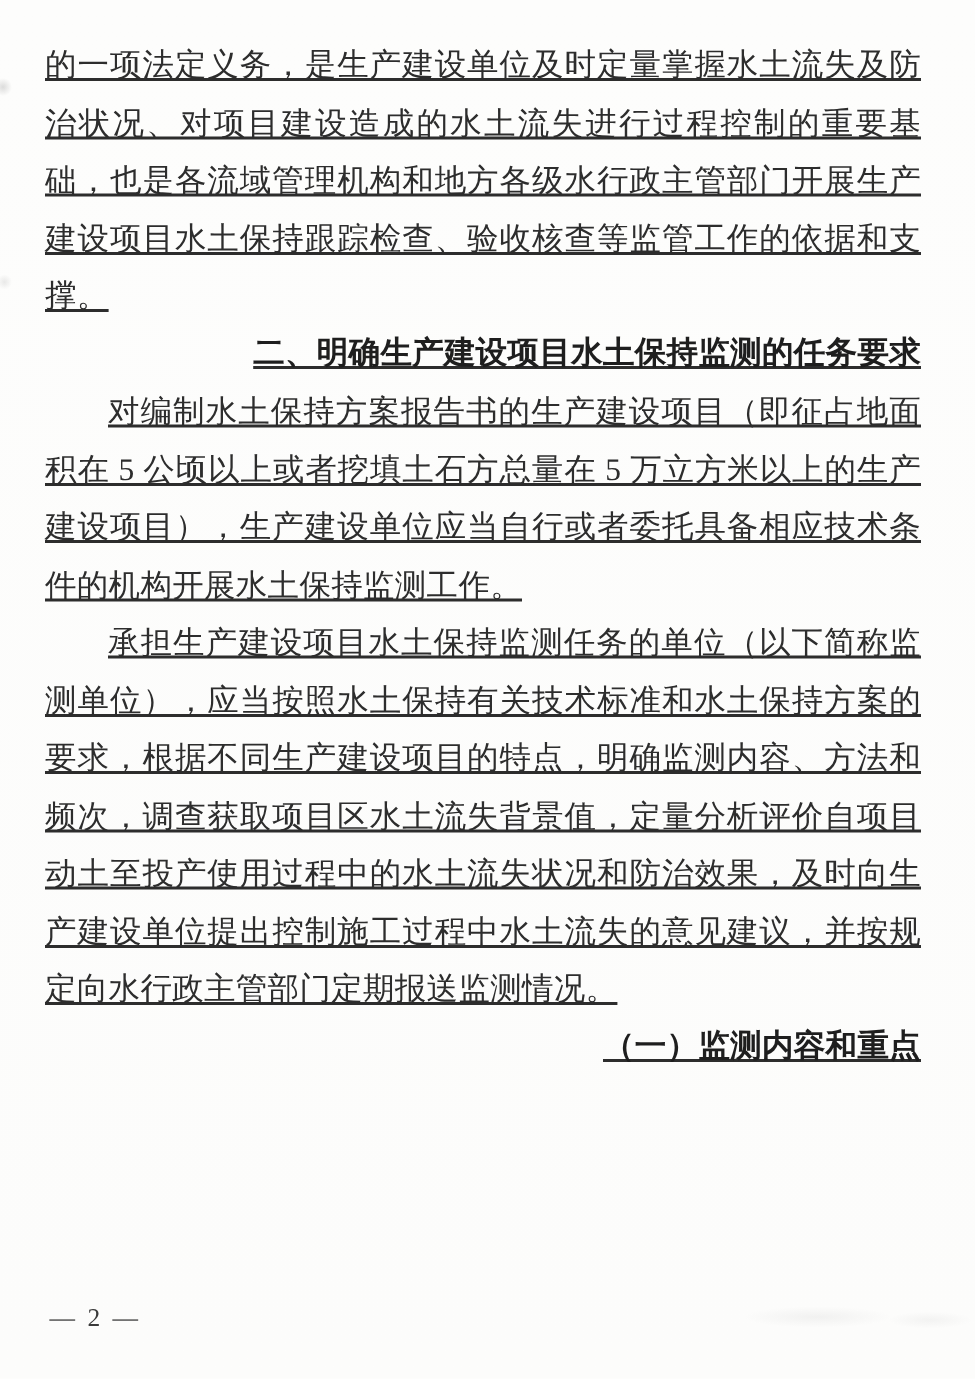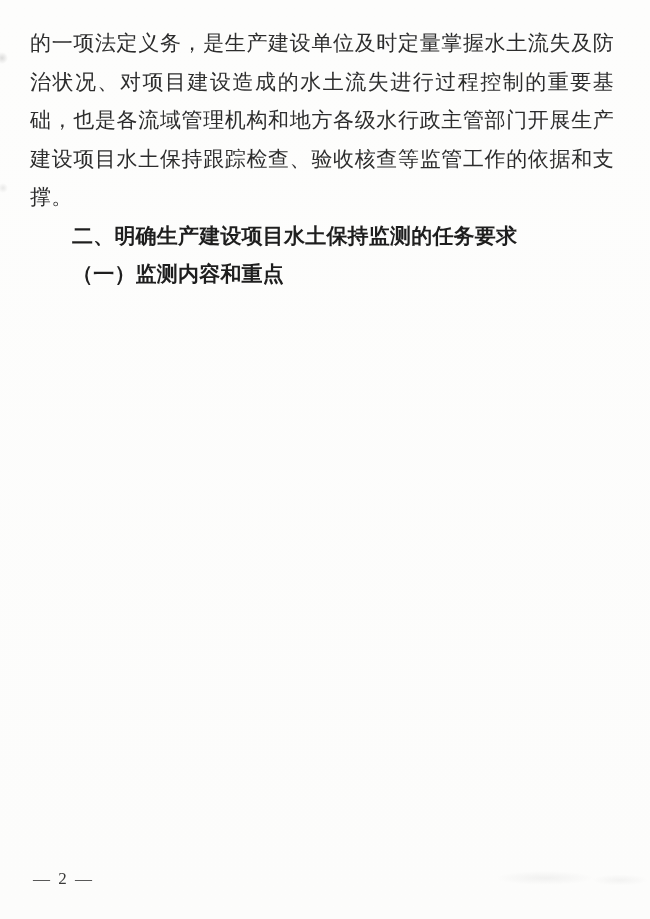--- a/index.html
+++ b/index.html
@@ -19,40 +19,41 @@
     height: 919px;
     box-sizing: border-box;
     padding: 24px 36px 0 30px;
     background:
       radial-gradient(circle at 2px 58px, rgba(120,120,120,0.25) 0, rgba(120,120,120,0.0) 6px),
       radial-gradient(circle at 3px 188px, rgba(140,140,140,0.18) 0, rgba(140,140,140,0.0) 5px),
       radial-gradient(ellipse 70px 10px at 545px 878px, rgba(160,160,160,0.12) 0, rgba(160,160,160,0.0) 70%),
       radial-gradient(ellipse 40px 8px at 620px 880px, rgba(160,160,160,0.10) 0, rgba(160,160,160,0.0) 70%),
       linear-gradient(#fdfdfc, #fcfcfb);
     color: #2d2d2d;
+    text-decoration: underline;
   }
   p, h2, h3 {
     margin: 0;
     padding: 0;
     font-size: 21px;
     line-height: 38.5px;
     text-align: justify;
     text-justify: inter-ideograph;
     letter-spacing: 0.2px;
     color: #2d2d2d;
     font-weight: normal;
   }
   .indent {
     text-indent: 2em;
   }
   h2.section-heading, h3.subsection-heading {
     font-family: "Liberation Sans", sans-serif;
     font-weight: bold;
     color: #1e1e1e;
-    text-align: left;
+    text-align: right;
   }
   .page-number {
     position: absolute;
     left: 33px;
     top: 869px;
     font-size: 17px;
     letter-spacing: 2px;
     color: #3a3a3a;
     font-family: "Liberation Serif", serif;
   }
@@ -60,19 +61,21 @@
 </head>
 <body>
 
 <div class="page">
 
   <p class="body-text">的一项法定义务，是生产建设单位及时定量掌握水土流失及防治状况、对项目建设造成的水土流失进行过程控制的重要基础，也是各流域管理机构和地方各级水行政主管部门开展生产建设项目水土保持跟踪检查、验收核查等监管工作的依据和支撑。</p>
 
 
   <h2 class="section-heading indent">二、明确生产建设项目水土保持监测的任务要求</h2>
 
+  <p class="body-text indent">对编制水土保持方案报告书的生产建设项目（即征占地面积在 5 公顷以上或者挖填土石方总量在 5 万立方米以上的生产建设项目），生产建设单位应当自行或者委托具备相应技术条件的机构开展水土保持监测工作。</p>
 
+  <p class="body-text indent">承担生产建设项目水土保持监测任务的单位（以下简称监测单位），应当按照水土保持有关技术标准和水土保持方案的要求，根据不同生产建设项目的特点，明确监测内容、方法和频次，调查获取项目区水土流失背景值，定量分析评价自项目动土至投产使用过程中的水土流失状况和防治效果，及时向生产建设单位提出控制施工过程中水土流失的意见建议，并按规定向水行政主管部门定期报送监测情况。</p>
 
   <h3 class="subsection-heading indent">（一）监测内容和重点</h3>
 
   <div class="page-number">— 2 —</div>
 
 </div>
 
 </body></html>

